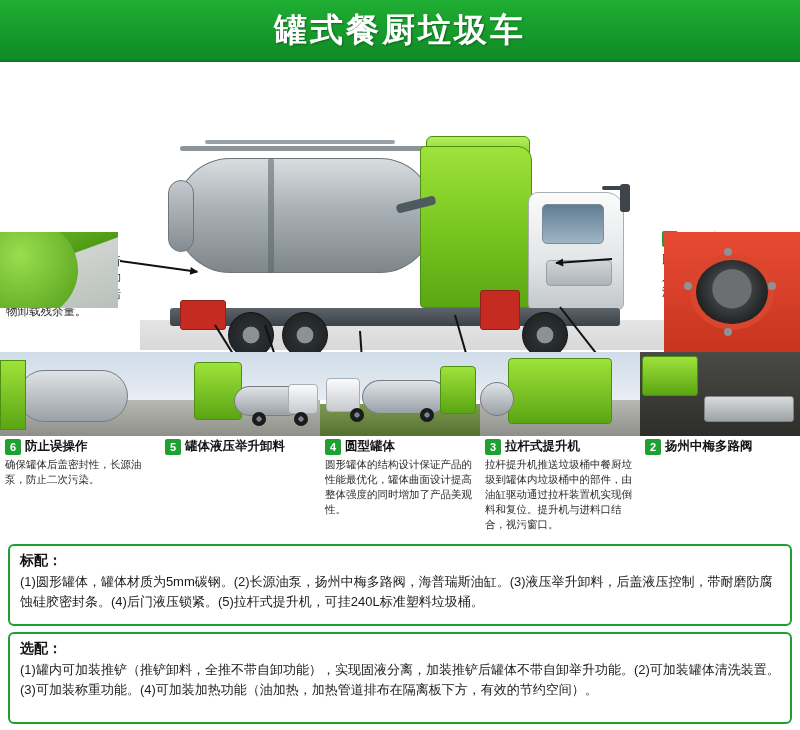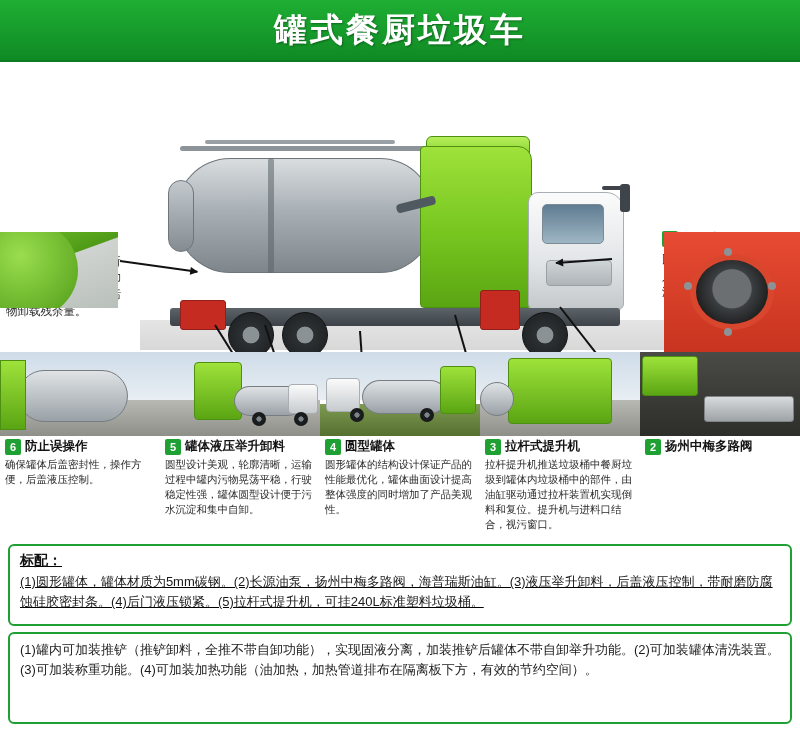--- a/index.html
+++ b/index.html
@@ -201,21 +201,21 @@
     background: radial-gradient(circle,#7d8488 0 25%,#1d2123 27%,#111 100%); }
   .dark-photo { position:absolute; left:0; top:0; width:160px; height:84px;
     background: linear-gradient(180deg,#4a4a46 0%, #2d2d2a 100%); }
 
   
   .specbox {
     position: absolute; left: 8px; width: 784px;
     border: 2px solid #1fa032; border-radius: 6px; background: #fff;
     padding: 6px 10px 8px 10px;
   }
-  .spec-std { top: 544px; height: 82px; text-decoration: underline; }
+  .spec-std { top: 544px; height: 82px; }
   .spec-opt { top: 632px; height: 92px; }
   .spec-title { font-size: 14px; font-weight: bold; color: #111; margin-bottom: 2px; }
   .spec-text { font-size: 13px; line-height: 1.55; color: #1b1b1b; text-indent: 0; }
 </style>
 </head>
 <body>
 
 <div class="page">
 
   <div class="header">
@@ -292,40 +292,39 @@
         <div class="sky"></div>
         <div class="grd"></div>
         <div class="mini-tank" style="left:18px; top:18px; width:110px; height:52px; border-radius:26px/26px;"></div>
         <div class="mini-green" style="left:0px; top:8px; width:26px; height:70px;"></div>
       </div>
       <div class="cap">
         <div class="cap-title">
           <span class="num-badge">6</span>
           <span>防止误操作</span>
         </div>
-        <div class="cap-text">确保罐体后盖密封性，操作方便，后盖液压控制。</div>
+        <div class="cap-text">确保罐体后盖密封性，长源油泵，防止二次污染。</div>
       </div>
     </div>
 
     <div class="panel p1">
       <div class="photo">
         <div class="sky"></div>
         <div class="grd"></div>
         <div class="mini-green" style="left:34px; top:10px; width:48px; height:58px; border-radius:4px;"></div>
         <div class="mini-tank" style="left:74px; top:34px; width:70px; height:30px;"></div>
         <div class="mini-cab" style="left:128px; top:32px; width:30px; height:30px;"></div>
         <div class="mini-wheel" style="left:92px; top:60px;"></div>
         <div class="mini-wheel" style="left:134px; top:60px;"></div>
       </div>
       <div class="cap">
         <div class="cap-title">
           <span class="num-badge">5</span>
           <span>罐体液压举升卸料</span>
         </div>
-        <div class="cap-text">圆型设计美观，轮廓清晰，运输过程中罐内污物晃荡平稳，行驶稳定性强，罐体圆型设计便于污水沉淀和集中自卸。</div>
       </div>
     </div>
 
     <div class="panel p2">
       <div class="photo">
         <div class="sky"></div>
         <div class="grass"></div>
         <div class="mini-cab" style="left:6px; top:26px; width:34px; height:34px;"></div>
         <div class="mini-tank" style="left:42px; top:28px; width:86px; height:34px;"></div>
         <div class="mini-green" style="left:120px; top:14px; width:36px; height:48px; border-radius:4px;"></div>
@@ -372,16 +371,17 @@
     </div>
 
   </div>
 
   <div class="specbox spec-std">
     <div class="spec-title">标配：</div>
     <div class="spec-text">(1)圆形罐体，罐体材质为5mm碳钢。(2)长源油泵，扬州中梅多路阀，海普瑞斯油缸。(3)液压举升卸料，后盖液压控制，带耐磨防腐蚀硅胶密封条。(4)后门液压锁紧。(5)拉杆式提升机，可挂240L标准塑料垃圾桶。</div>
   </div>
 
   <div class="specbox spec-opt">
+    <div class="spec-title">选配：</div>
     <div class="spec-text">(1)罐内可加装推铲（推铲卸料，全推不带自卸功能），实现固液分离，加装推铲后罐体不带自卸举升功能。(2)可加装罐体清洗装置。(3)可加装称重功能。(4)可加装加热功能（油加热，加热管道排布在隔离板下方，有效的节约空间）。</div>
   </div>
 
 </div>
 
 </body></html>

